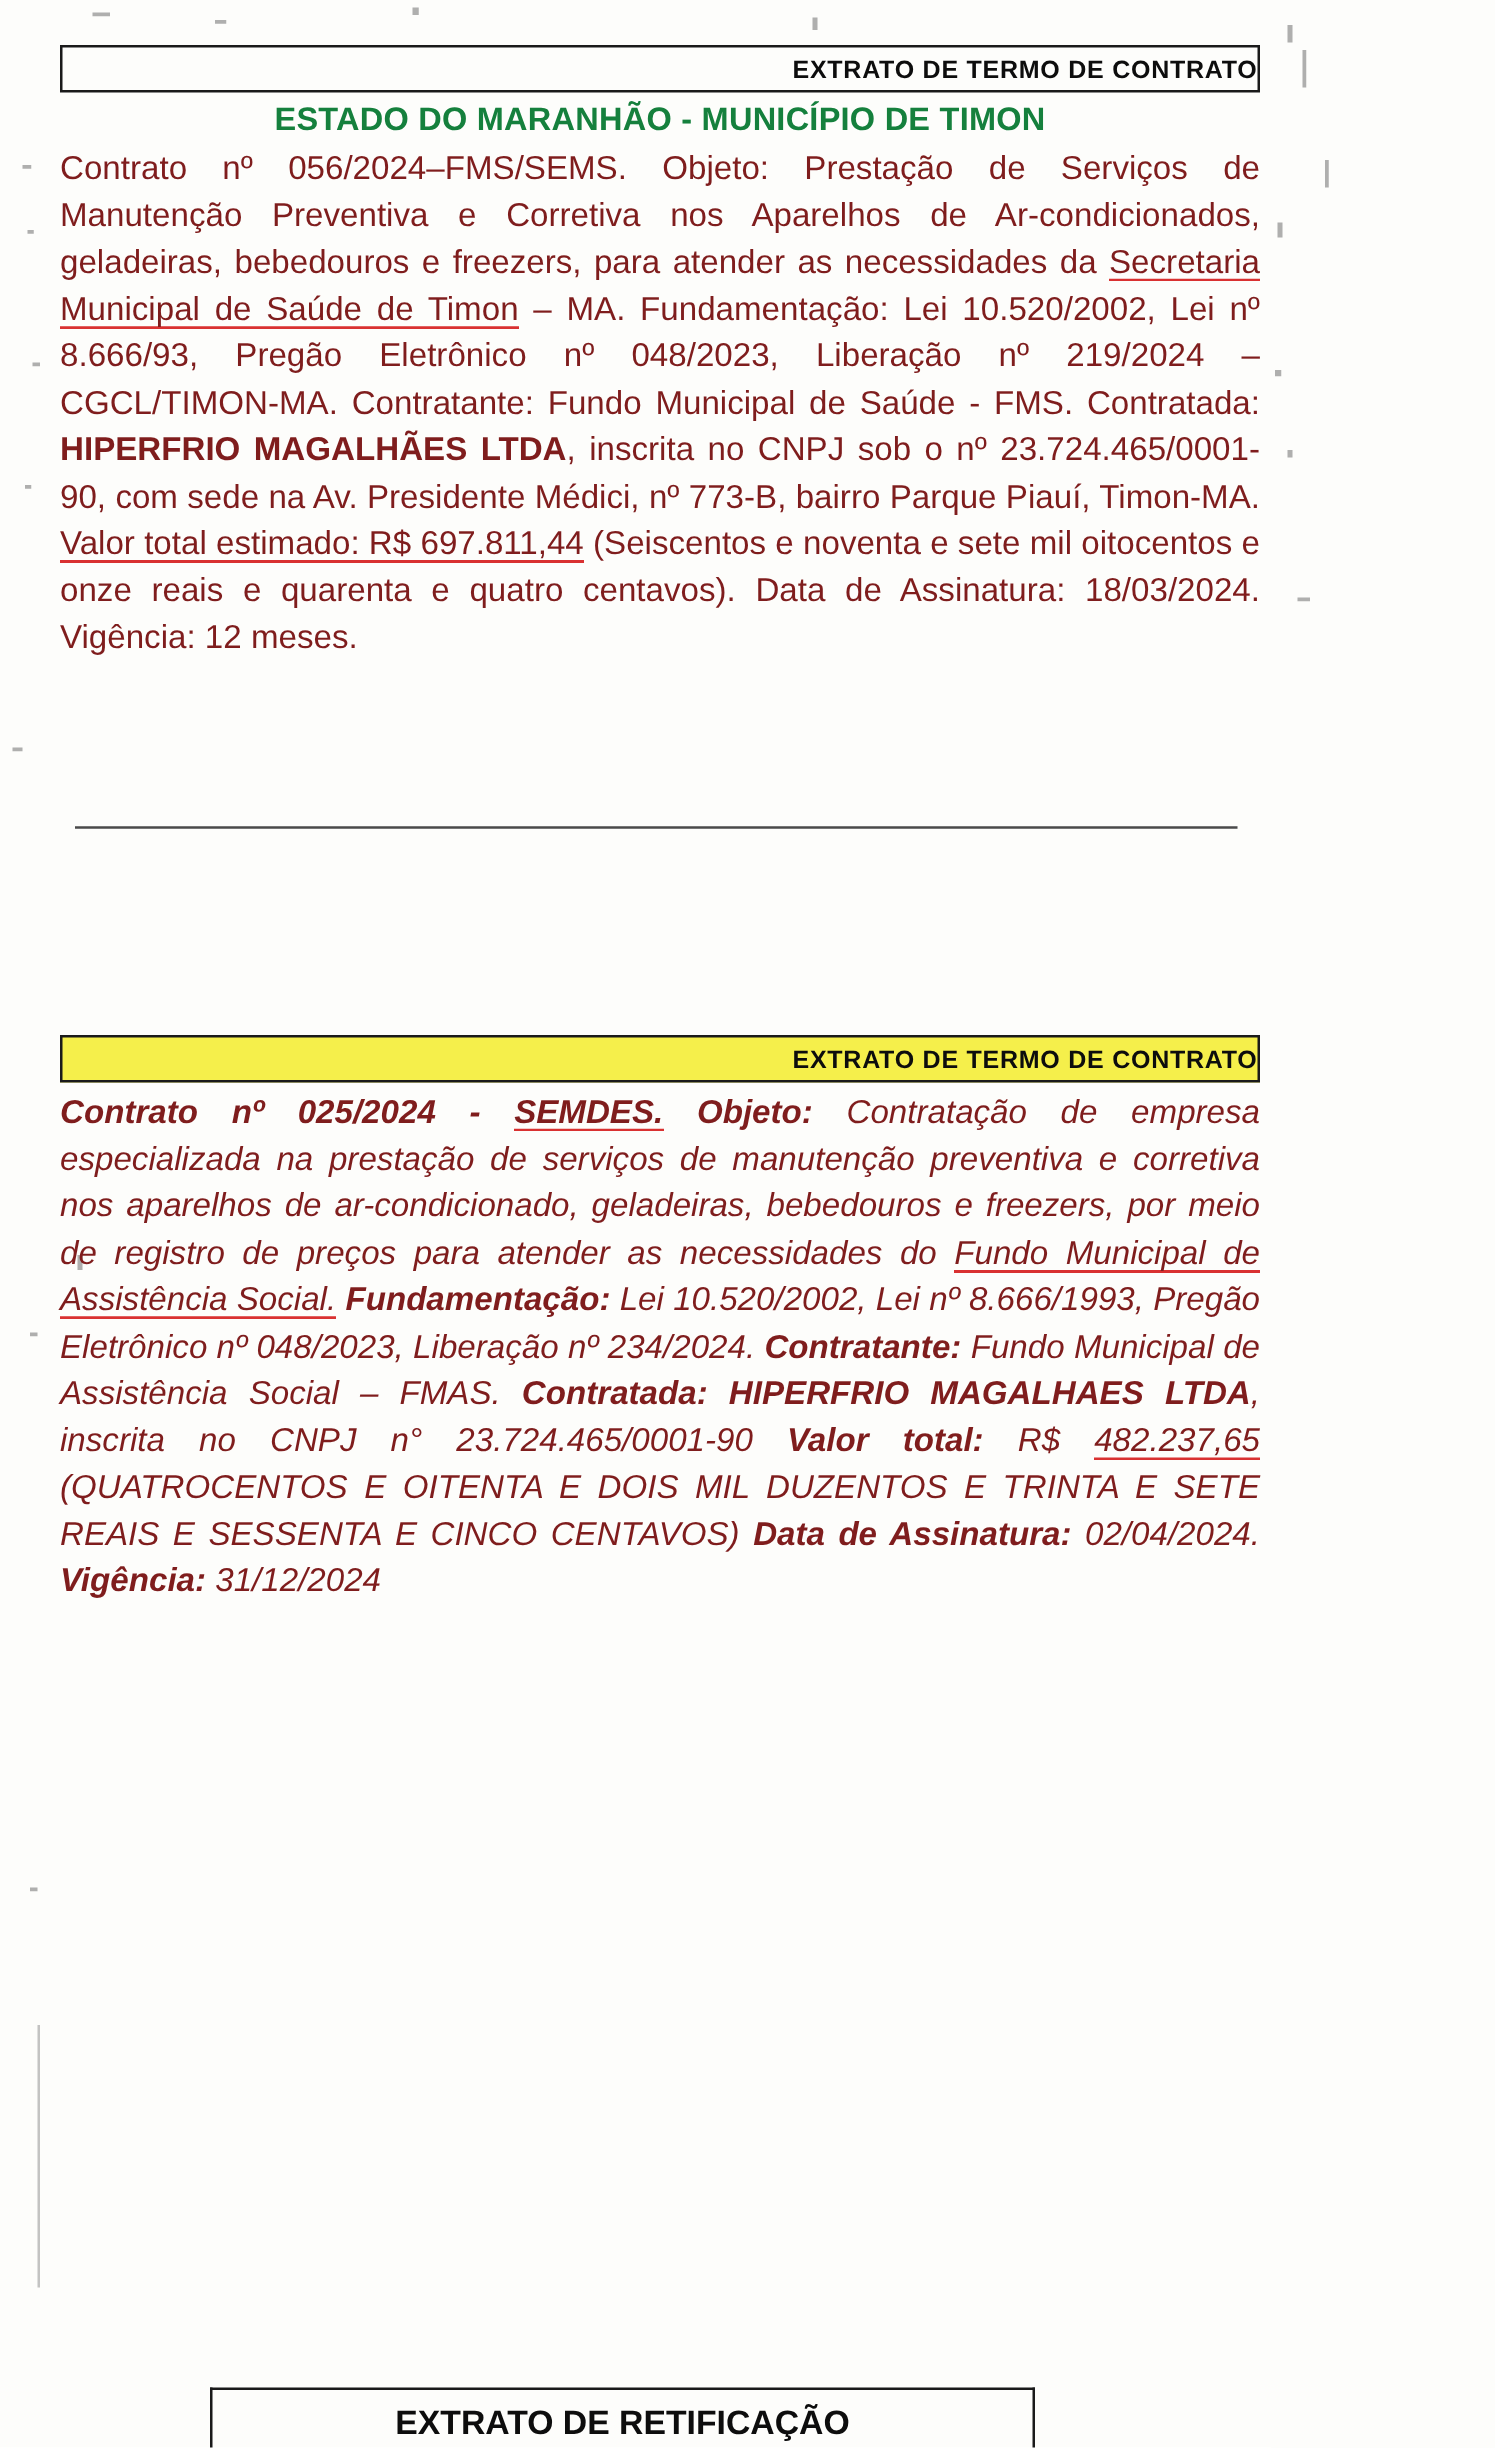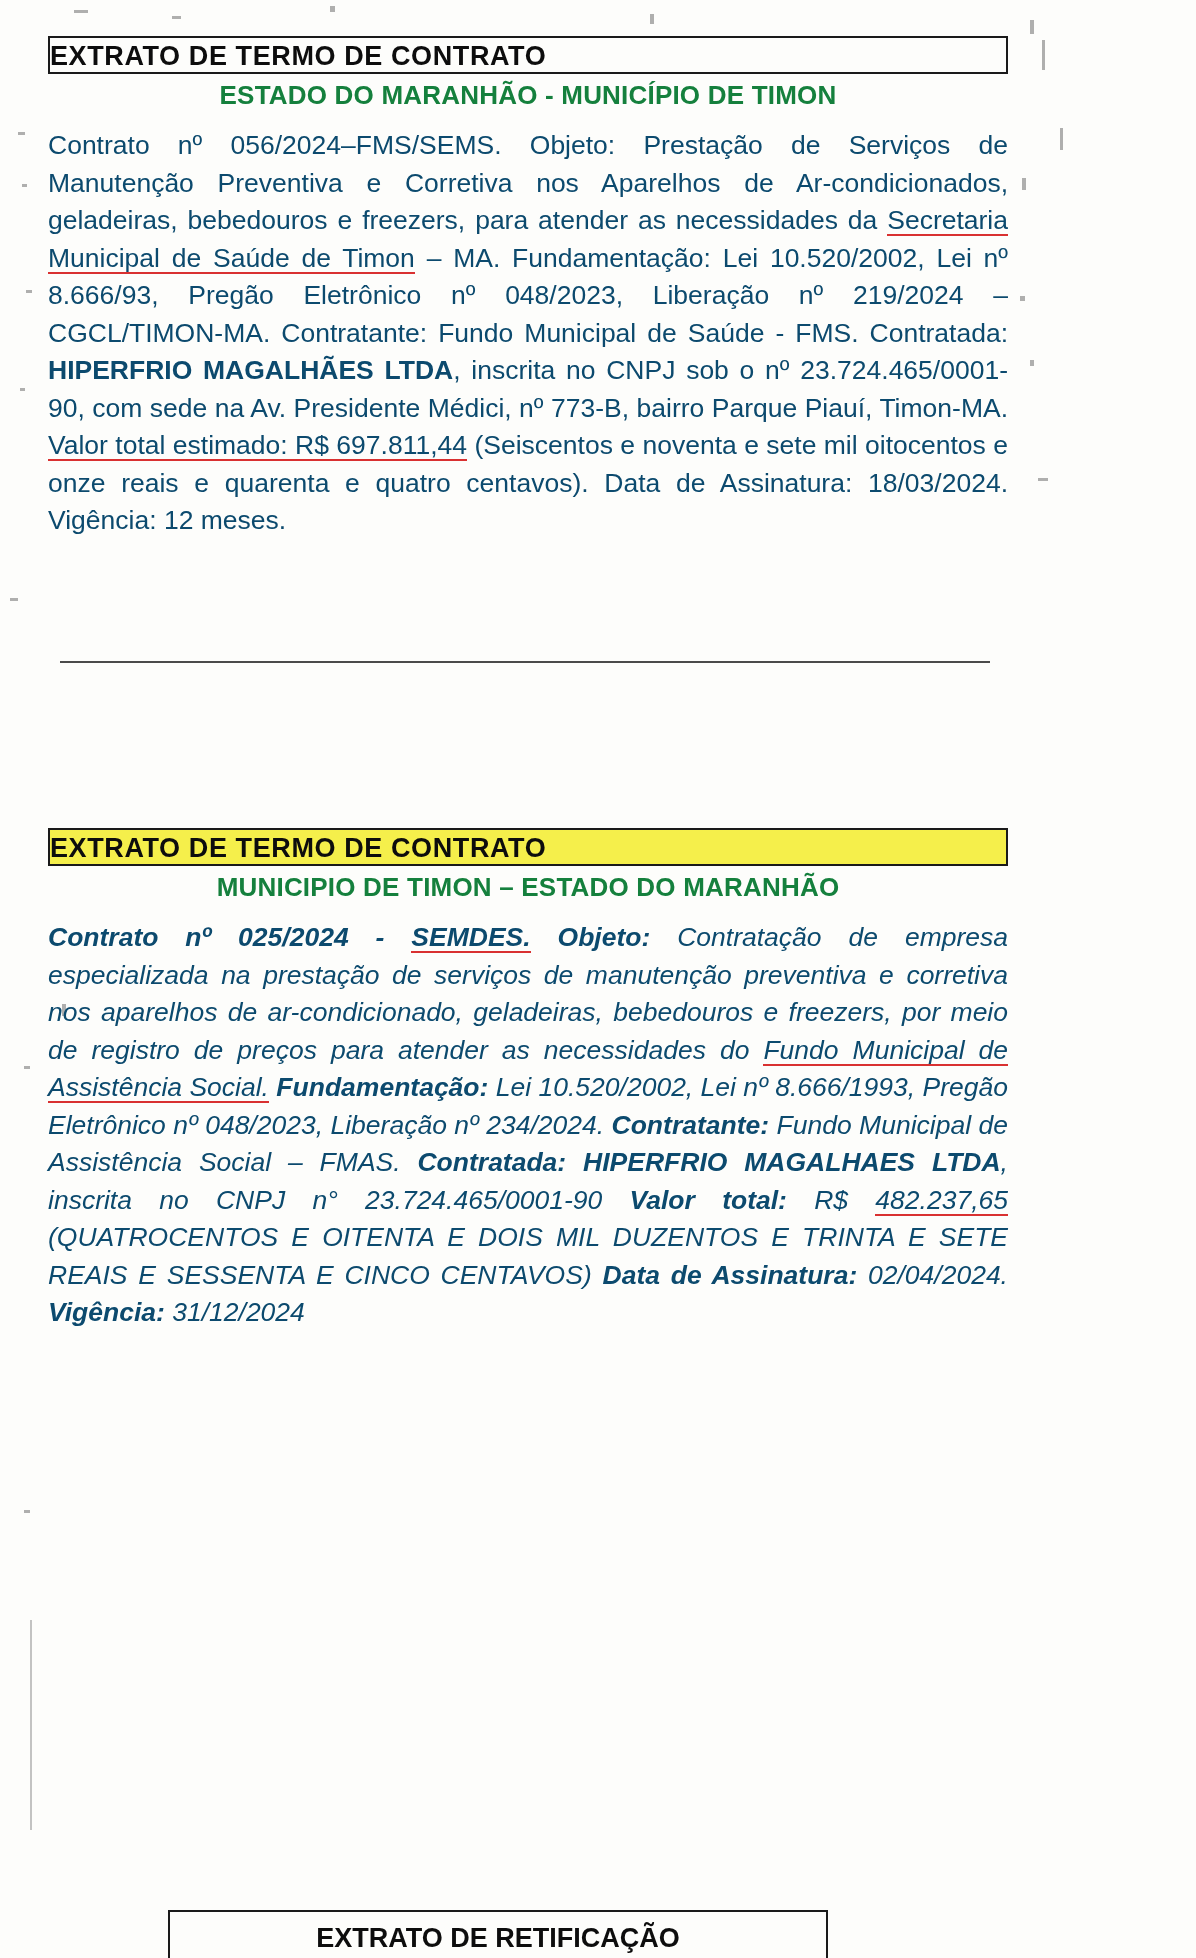--- a/index.html
+++ b/index.html
@@ -42,46 +42,46 @@
     position: absolute;
     width: 960px;
   }
   #article-1 { left: 0px;  top: 36px; }
   #article-2 { left: 0px;  top: 828px; }
 
   .title-bar {
     border: 2px solid #1a1a1a;
     height: 38px;
     line-height: 36px;
-    text-align: left;
+    text-align: right;
     font-weight: bold;
-    font-size: 27px;
+    font-size: 20px;
     letter-spacing: .6px;
     color: #0d0d0d;
     box-sizing: border-box;
   }
   .title-bar.highlight {
     background: #f5ef4b;
   }
 
   .subhead {
     text-align: center;
     font-weight: bold;
     font-size: 26px;
     margin-top: 6px;
     letter-spacing: .2px;
     color: #15803d;
   }
 
   .body-text {
-    margin-top: 16px;
+    margin-top: 5px;
     font-size: 26.5px;
     line-height: 37.5px;
     text-align: justify;
-    color: #0c4a6e;
+    color: #7f1d1d;
     hyphens: none;
   }
   .body-text.j2 { text-align: justify; font-style: italic; }
   .body-text p { margin: 0; }
 
   b, .b { font-weight: bold; }
 
   
   .ul-red {
     position: relative;
@@ -166,21 +166,20 @@
           <span>Contrato nº 056/2024–FMS/SEMS. </span><span>Objeto: Prestação de Serviços de Manutenção Preventiva e Corretiva nos Aparelhos de Ar-condicionados, geladeiras, bebedouros e freezers, para atender as necessidades da </span><span class="ul-red">Secretaria Municipal de Saúde de Timon</span><span> – MA. Fundamentação: Lei 10.520/2002, Lei nº 8.666/93, Pregão Eletrônico nº 048/2023, Liberação nº 219/2024 – CGCL/TIMON-MA. Contratante: Fundo Municipal de Saúde - FMS. Contratada: </span><span class="b">HIPERFRIO MAGALHÃES LTDA</span><span>, inscrita no CNPJ sob o nº 23.724.465/0001-90, com sede na Av. Presidente Médici, nº 773-B, bairro Parque Piauí, Timon-MA. </span><span class="ul-red">Valor total estimado: R$ 697.811,44</span><span> (Seiscentos e noventa e sete mil oitocentos e onze reais e quarenta e quatro centavos). Data de Assinatura: 18/03/2024. Vigência: 12 meses.</span>
         </p>
       </div>
 
       <div class="rule" style="top:625px;"></div>
     </div>
 
     <div class="article" id="article-2">
       <div class="title-bar highlight">EXTRATO DE TERMO DE CONTRATO</div>
 
-      <div class="subhead">MUNICIPIO DE TIMON – ESTADO DO MARANHÃO</div>
 
       <div class="body-text j2">
         <p>
           <span class="b">Contrato nº 025/2024 - </span><span class="b ul-red">SEMDES.</span><span class="b"> Objeto:</span><span> Contratação de empresa especializada na prestação de serviços de manutenção preventiva e  corretiva nos aparelhos de ar-condicionado, geladeiras, bebedouros e freezers, por meio de registro de preços para atender as necessidades do </span><span class="ul-red">Fundo Municipal de Assistência Social.</span><span> </span><span class="b">Fundamentação:</span><span> Lei 10.520/2002, Lei nº 8.666/1993, Pregão Eletrônico nº 048/2023, Liberação nº 234/2024. </span><span class="b">Contratante:</span><span> Fundo Municipal de Assistência Social – FMAS. </span><span class="b">Contratada: HIPERFRIO MAGALHAES LTDA</span><span>, inscrita no CNPJ n° 23.724.465/0001-90 </span><span class="b">Valor total:</span><span> R$ </span><span class="ul-red">482.237,65</span><span> (QUATROCENTOS E OITENTA E DOIS MIL DUZENTOS E TRINTA E SETE REAIS E SESSENTA E CINCO CENTAVOS) </span><span class="b">Data de Assinatura:</span><span> 02/04/2024. </span><span class="b">Vigência:</span><span> 31/12/2024</span>
         </p>
       </div>
     </div>
 
   </div>
 

